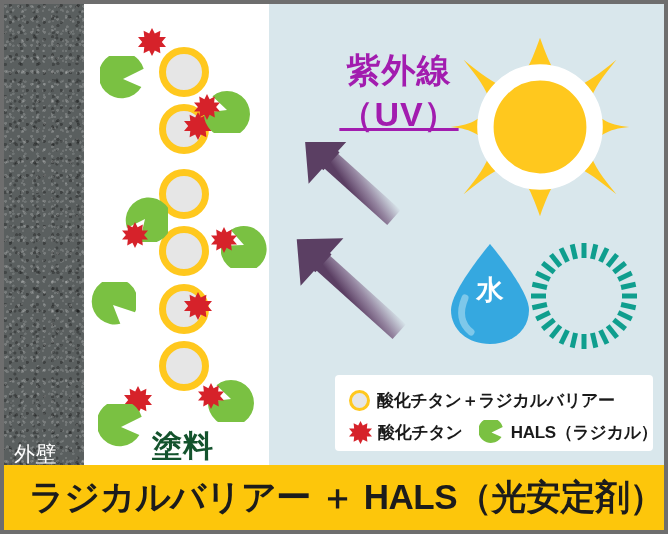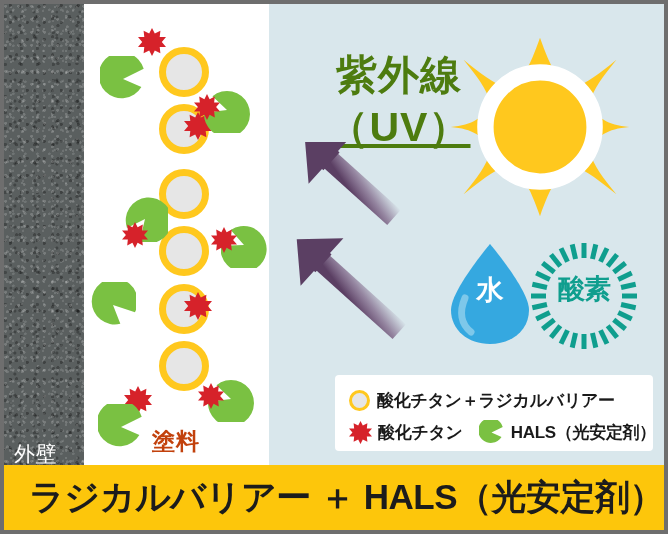--- a/index.html
+++ b/index.html
@@ -39,40 +39,40 @@
   .sky{
     position:absolute;left:265px;top:0;right:0;height:461px;background:#d9e7ec;
   }
 
   .wall-label{
     position:absolute;left:10px;top:436px;
     color:#ffffff;font-size:21px;font-weight:normal;letter-spacing:.5px;
   }
   .paint-label{
     position:absolute;left:148px;top:422px;
-    color:#c2410c;font-size:23px;font-weight:bold;letter-spacing:1px;text-align:right;
+    color:#14532d;font-size:30px;font-weight:bold;letter-spacing:1px;text-align:right;
   }
 
   
   .tio2{
     position:absolute;width:50px;height:50px;border-radius:50%;
     background:#e6e6e6;border:7px solid #ffc81e;box-sizing:border-box;
   }
   .radical{position:absolute;width:28px;height:28px;}
   .radical svg{width:100%;height:100%;display:block;}
   .hals{position:absolute;width:46px;height:46px;}
   .hals svg{width:100%;height:100%;display:block;}
 
   
   .sun{position:absolute;left:445px;top:32px;width:182px;height:182px;}
   .sun svg{width:100%;height:100%;display:block;}
 
   .uv-text{
     position:absolute;left:305px;top:45px;width:180px;
-    color:#4d7c0f;font-size:41px;font-weight:bold;line-height:1.28;
+    color:#a21caf;font-size:34px;font-weight:bold;line-height:1.28;
     text-align:center;letter-spacing:1px;
   }
   .uv-text .l2{display:block;text-decoration:underline;}
 
   
   .arrows{position:absolute;left:288px;top:138px;width:170px;height:210px;}
   .arrows svg{width:100%;height:100%;display:block;}
 
   
   .water{position:absolute;left:443px;top:238px;width:86px;height:104px;}
@@ -311,41 +311,40 @@
           <line x1="18.00" y1="56.00" x2="3.00" y2="56.00"></line>
           <line x1="18.95" y1="47.54" x2="4.33" y2="44.21"></line>
           <line x1="21.76" y1="39.51" x2="8.25" y2="33.00"></line>
           <line x1="26.29" y1="32.31" x2="14.56" y2="22.96"></line>
           <line x1="32.31" y1="26.29" x2="22.96" y2="14.56"></line>
           <line x1="39.51" y1="21.76" x2="33.00" y2="8.25"></line>
           <line x1="47.54" y1="18.95" x2="44.21" y2="4.33"></line>
         </g>
     </svg>
   </div>
-  <div class="oxygen-label">酸素</div>
 
   <div class="legend">
     <div class="legend-row">
       <span class="lg-ring"></span>
       <span class="txt">酸化チタン＋ラジカルバリアー</span>
     </div>
     <div class="legend-row">
       <span class="lg-star">
         <svg viewBox="0 0 40 40" xmlns="http://www.w3.org/2000/svg" aria-hidden="true">
           <path fill="#d6222a" d="M20 0 L24 8 L32 4 L31 13 L40 13 L34 20 L40 27 L31 27 L32 36
             L24 32 L20 40 L16 32 L8 36 L9 27 L0 27 L6 20 L0 13 L9 13 L8 4 L16 8 Z"></path>
         </svg>
       </span>
       <span class="txt">酸化チタン</span>
       <span class="lg-hals">
         <svg viewBox="0 0 40 40" xmlns="http://www.w3.org/2000/svg" aria-hidden="true">
           <path fill="#7ac142" d="M20 20 L38 11 A20 20 0 1 0 36 27 Z"></path>
         </svg>
       </span>
-      <span class="txt">HALS（光安定剤）</span>
+      <span class="txt">HALS（ラジカル）</span>
     </div>
   </div>
 
   <div class="banner">
     <span class="banner-text">ラジカルバリアー ＋ HALS（光安定剤）</span>
   </div>
 
 </div>
 
 </body></html>

